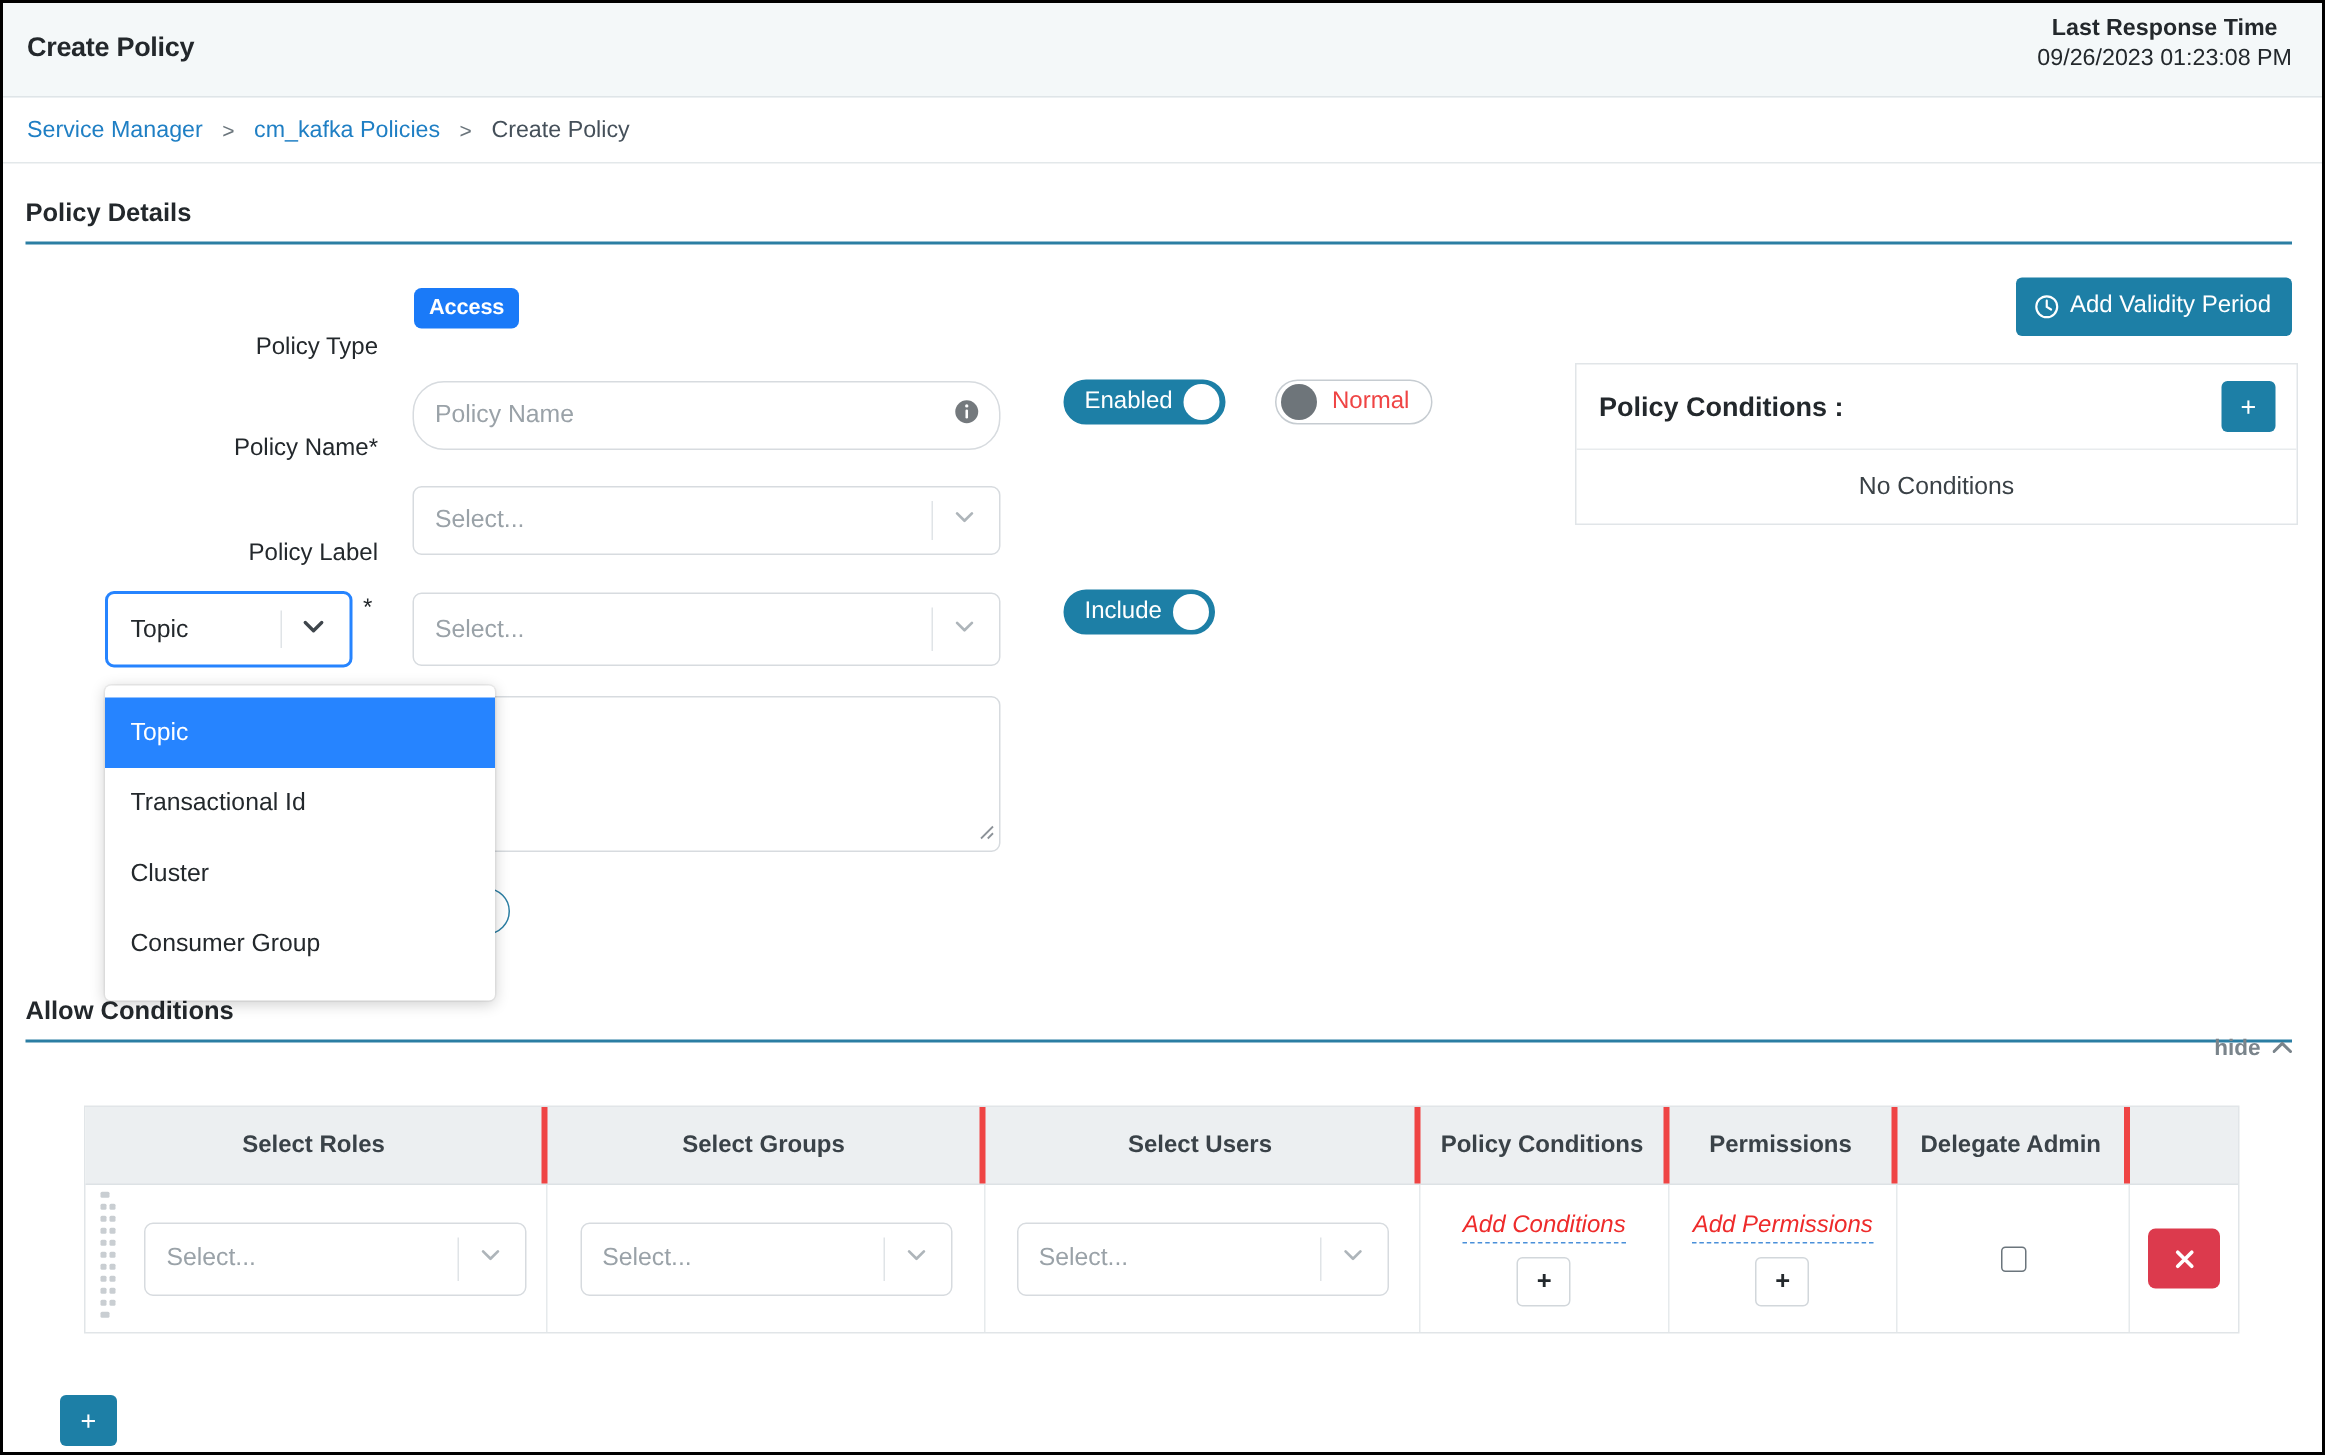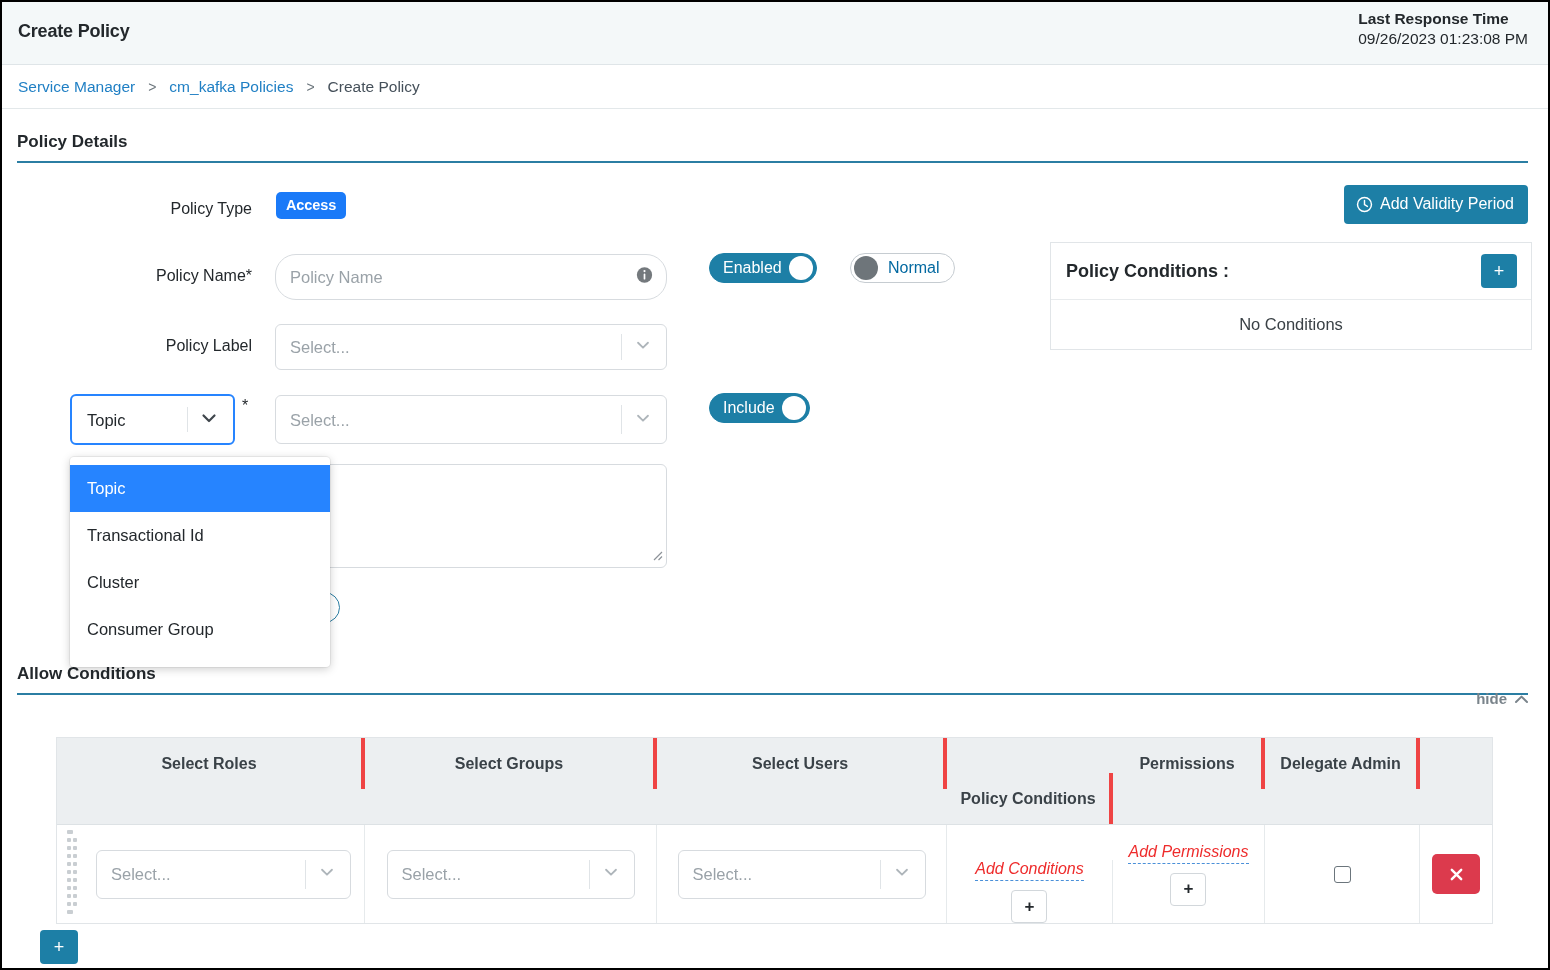--- a/index.html
+++ b/index.html
@@ -23,21 +23,21 @@
   .topbar {
     position:absolute; left:0; right:0; top:0; height:63px;
     background:#f4f8f9;
     border-bottom:1px solid #dfe5e8;
   }
   .topbar-title {
     position:absolute; left:16px; top:19px;
     font-size:18px; font-weight:bold; color:#23282c;
     letter-spacing:-0.2px;
   }
-  .resp-wrap { position:absolute; right:20px; top:7px; text-align:left; }
+  .resp-wrap { position:absolute; right:20px; top:7px; text-align:center; }
   .resp-title { font-size:15.5px; font-weight:bold; color:#23282c; line-height:19px;}
   .resp-time { font-size:15.5px; color:#23282c; line-height:21px;}
 
   
   .breadcrumb {
     position:absolute; left:0; right:0; top:63px; height:44px;
     border-bottom:1px solid #e3e8ea;
     display:flex; align-items:center; padding-left:16px;
     font-size:15.5px;
   }
@@ -52,21 +52,21 @@
   .section-title {
     font-size:17px; font-weight:bold; color:#23282c;
     padding-bottom:9px;
   }
   .section-rule { border-bottom:2px solid #2b7ea3; }
 
   .pd-head { top:130px; }
 
   
   .label {
-    position:absolute; text-align:right; font-size:16px; color:#23282c;
+    position:absolute; text-align:right; font-size:16px; color:#23282c;margin-top:23px;
   }
 
   .badge-access {
     position:absolute; left:274px; top:190px;
     background:#1a7af8; color:#fff; font-weight:bold; font-size:14.5px;
     padding:5px 10px 6px; border-radius:5px; letter-spacing:-0.1px;
   }
 
   .btn-validity {
     position:absolute; right:20px; top:183px;
@@ -93,21 +93,21 @@
 
   
   .toggle {
     position:absolute; height:30px; border-radius:16px;
     display:flex; align-items:center; cursor:pointer;
   }
   .toggle-on { background:#1d7fa6; border:1px solid #1d7fa6; }
   .toggle-off { background:#fff; border:1px solid #c6ccd1; }
   .toggle-label { font-size:16px; font-weight:400; }
   .toggle-on .toggle-label { color:#fff; padding-left:13px; }
-  .toggle-off .toggle-label { color:#0369a1; padding-left:9px; }
+  .toggle-off .toggle-label { color:#ef4444; padding-left:9px; }
   .knob { width:24px; height:24px; border-radius:50%; }
   .toggle-on .knob { background:#fff; margin-left:7px; margin-right:3px; }
   .toggle-off .knob { background:#6e757a; position:absolute; left:3px; }
   .toggle-off { padding-left:28px; padding-right:14px; }
 
   
   .pc-panel {
     position:absolute; left:1048px; top:240px; width:482px;
     border:1px solid #e1e5e8; background:#fff;
   }
@@ -179,21 +179,21 @@
     border-right:4px solid #ef4444;
   }
   .th:last-child { border-right:none; }
   .trow { display:flex; min-height:98px; }
   .td { border-right:1px solid #e6eaec; position:relative; display:flex;
         align-items:center; justify-content:center; }
   .td:last-child { border-right:none; }
   .c-roles  { width:308px; }
   .c-groups { width:292px; }
   .c-users  { width:290px; }
-  .c-cond   { width:166px;margin-top:35px; }
+  .c-cond   { width:166px; }
   .c-perms  { width:152px; }
   .c-deleg  { width:155px; }
   .c-del    { width:72px; }
 
   .grip { position:absolute; left:9px; top:50%; transform:translateY(-50%); }
 
   .cell-select {
     width:255px; height:49px; border:1px solid #d7dbdf; border-radius:6px;
     background:#fff; position:relative; cursor:pointer;
   }

